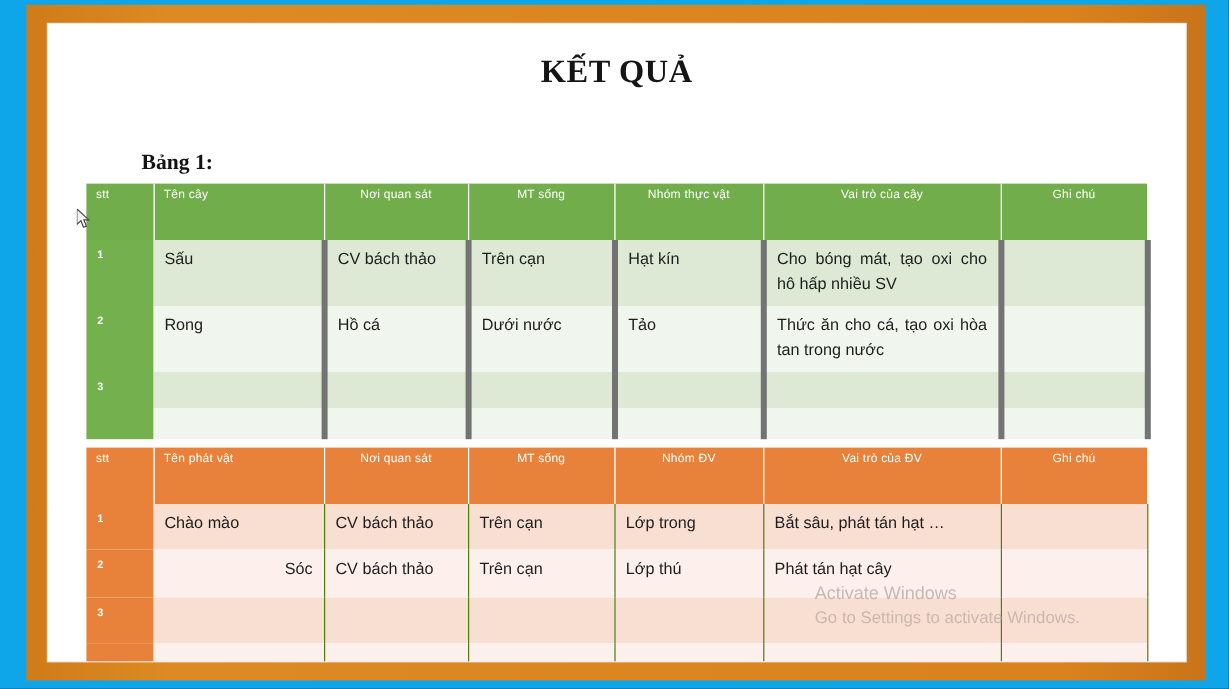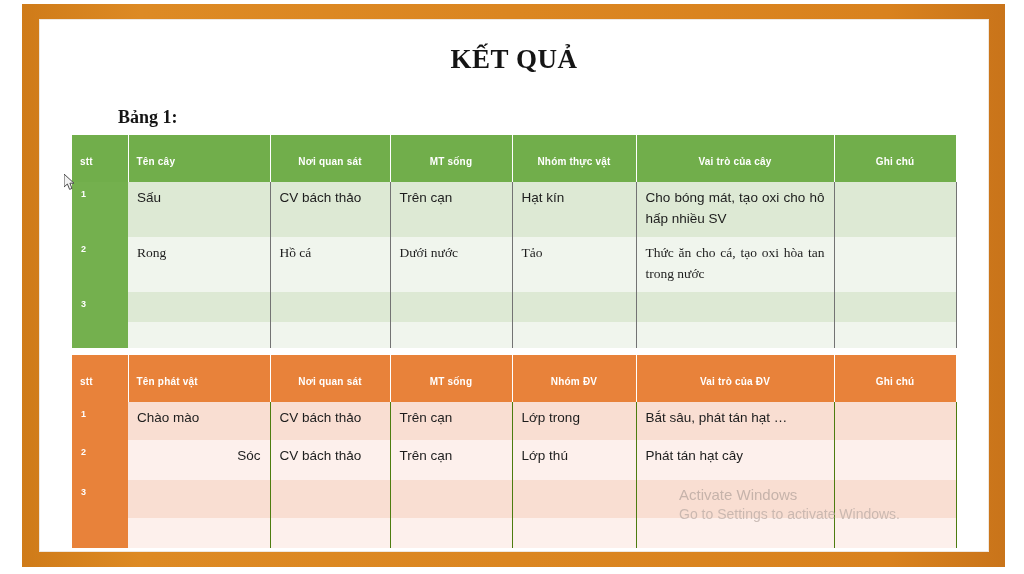--- a/index.html
+++ b/index.html
@@ -12,21 +12,21 @@
     height: 574px;
     overflow: hidden;
     font-family: "Liberation Sans", sans-serif;
   }
 
   
   #screen {
     position: relative;
     width: 1024px;
     height: 574px;
-    background: #ffffff;
+    background: #0ea5e9;
   }
 
   
   #frame {
     position: absolute;
     left: 22px;
     top: 4px;
     width: 983px;
     height: 563px;
     background: #d9821e;
@@ -59,21 +59,21 @@
   }
 
   
   .caption {
     font-family: "Liberation Serif", serif;
     font-weight: bold;
     font-size: 18px;
     color: #141414;
     margin-left: 78px;
   }
-  #caption-1 { margin-top: 34px; font-family: Liberation Serif, serif; }
+  #caption-1 { margin-top: 52px; font-family: Liberation Serif, serif; }
   #caption-2 { margin-top: 9px; }
 
   
   .tbl-wrap {
     margin-left: 32px;
     margin-right: 0;
     width: 884px;
     margin-top: 7px;
   }
   table.datatable {
@@ -95,25 +95,25 @@
   col.c-place { width: 120px; }
   col.c-env   { width: 122px; }
   col.c-group { width: 124px; }
   col.c-role  { width: 198px; }
   col.c-note  { width: 122px; }
 
   
   tr.hdr th {
     height: 47px;
     font-size: 10px;
-    font-weight: bold;
+    font-weight: normal;
     color: #ffffff;
     text-align: center;
     vertical-align: top;
-    padding-top: 21px;
+    padding-top: 4px;
     box-sizing: border-box;
     letter-spacing: 0.2px;
   }
   tr.hdr th.left-al {
     text-align: left;
     padding-left: 8px;
   }
 
   
   tr.body-row td {
@@ -127,22 +127,22 @@
     font-weight: bold;
     padding: 4px 0 0 5px;
     text-align: left;
   }
   td.role-cell { text-align: justify; text-align-last: left; }
 
   
   .t-green tr.hdr th { background: #71ae4b; }
   .t-green td.stt-cell { background: #74b04e; }
   .t-green tr.r-odd td.data { background: #dde9d4; }
-  .t-green tr.r-even td.data { background: #f0f5ed; font-family: Liberation Serif, serif; }
-  .t-green td.data { border-right: 1px solid #737373; }
+  .t-green tr.r-even td.data { background: #f0f5ed; }
+  .t-green td.data { border-right: 5px solid #737373; }
 
   
   .t-orange tr.hdr th { background: #e8823a; }
   .t-orange td.stt-cell { background: #e8823a; }
   .t-orange tr.r-odd td.data { background: #f9ded2; }
   .t-orange tr.r-even td.data { background: #fdf0ec; }
   .t-orange td.data { border-right: 1px solid #4d7c0f; }
 
   
   td.stt-cell { border-right: 2px solid #ffffff; }

